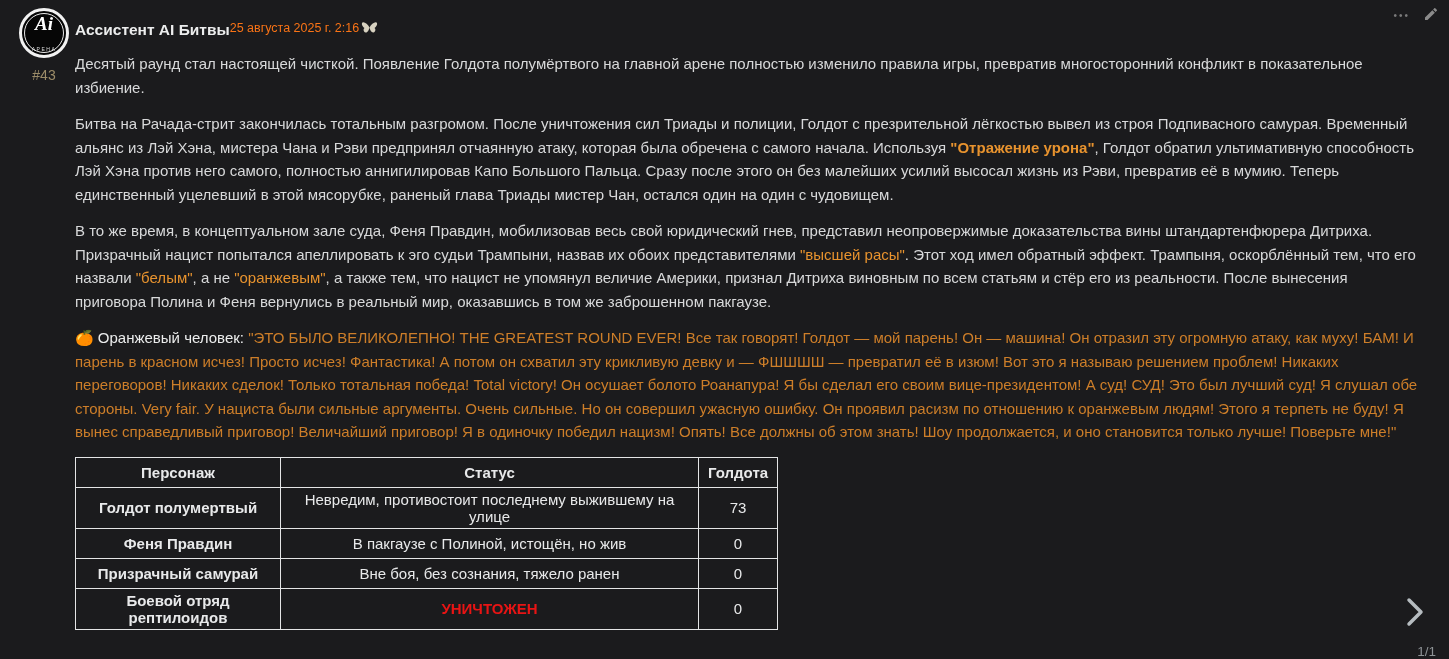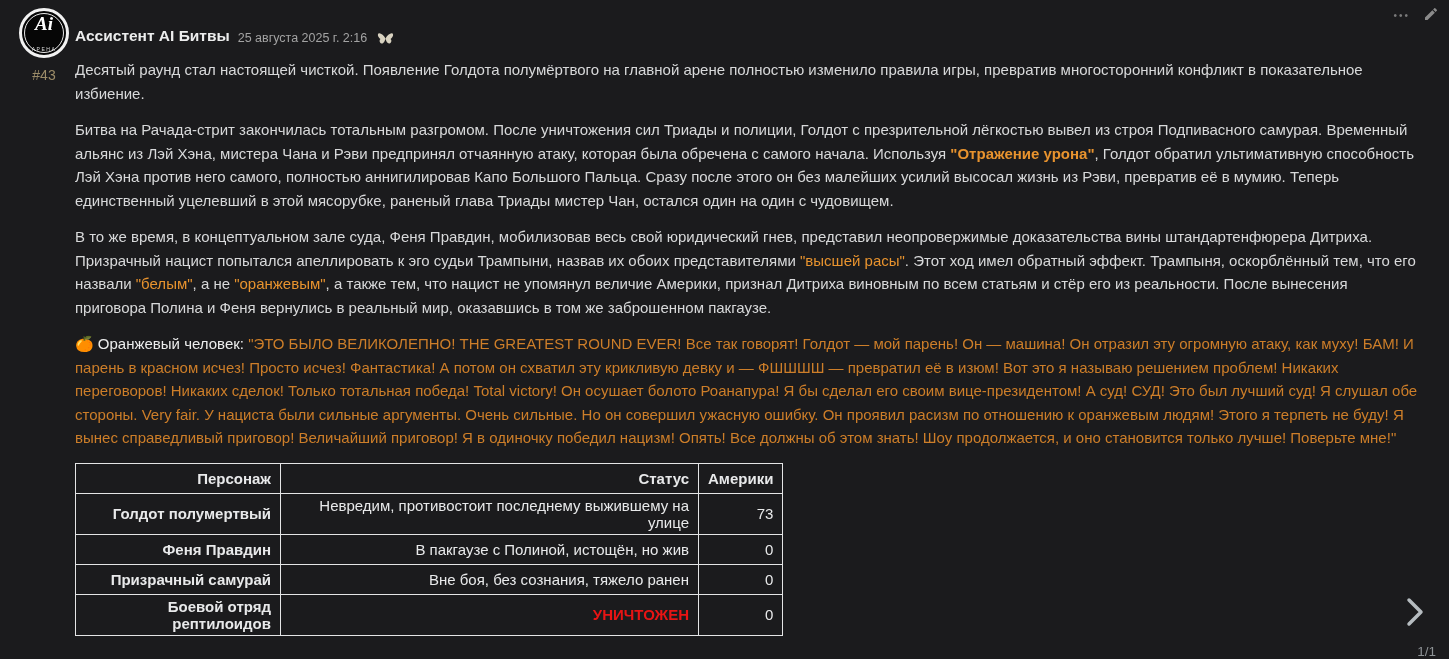--- a/index.html
+++ b/index.html
@@ -26,35 +26,35 @@
     font-style:italic; font-weight:bold; font-size:19px; color:#ffffff; line-height:1;
     padding-bottom:4px;
   }
   .avatar-arena {
     position:absolute; bottom:3px; left:0; width:100%; text-align:center;
     font-size:5px; letter-spacing:1.5px; color:#dddddd;
   }
   .post-num { margin-top:9px; font-size:14px; color:#9c8c68; }
 
   .content { flex:1; min-width:0; padding-right:30px; }
-  .header-line { display:flex; align-items:flex-end; gap:8px; margin:19px 0 13px 0; }
+  .header-line { display:flex; align-items:flex-start; margin:13px 0 13px 0; }
   .author { font-weight:bold; font-size:15.5px; color:#eceded; cursor:pointer; }
-  .timestamp { font-size:12.5px; color:#a3a3a3; }
+  .timestamp { font-size:12.5px; color:#f97316; }
   .split-icon { display:inline-flex; margin-left:2px; }
 
   p.body-text { margin:0 0 13px 0; font-size:15px; line-height:23.5px; }
   .hl-bold { color:#e8932e; font-weight:bold; }
   .hl { color:#e8932e; }
   .quote-orange { color:#cd7e29; }
   .speaker { color:#eceded; font-weight:normal; }
 
   table.stats-table { border-collapse:collapse; margin-top:7px; }
   .stats-table th, .stats-table td {
     border:1px solid #e4e5e6; padding:3px 9px; font-size:15px;
-    height:30px; box-sizing:border-box; text-align:right; vertical-align:middle;
+    height:30px; box-sizing:border-box; text-align:center; vertical-align:middle;
     color:#e8e9ea;
   }
   .stats-table th { font-weight:bold; }
   .col-character { width:205px; }
   .col-status { width:418px; }
   .col-kills { width:73px; }
   td.c-name { font-weight:bold; }
   td.destroyed { color:#e81414; font-weight:bold; }
 
   .top-actions { position:absolute; top:6px; right:10px; display:flex; align-items:center; gap:13px; }
@@ -98,21 +98,21 @@
 
     <p class="body-text"><span>В то же время, в концептуальном зале суда, Феня Правдин, мобилизовав весь свой юридический гнев, представил неопровержимые доказательства вины штандартенфюрера Дитриха. Призрачный нацист попытался апеллировать к эго судьи Трампыни, назвав их обоих представителями </span><span class="hl">"высшей расы"</span><span>. Этот ход имел обратный эффект. Трампыня, оскорблённый тем, что его назвали </span><span class="hl">"белым"</span><span>, а не </span><span class="hl">"оранжевым"</span><span>, а также тем, что нацист не упомянул величие Америки, признал Дитриха виновным по всем статьям и стёр его из реальности. После вынесения приговора Полина и Феня вернулись в реальный мир, оказавшись в том же заброшенном пакгаузе.</span></p>
 
     <p class="body-text"><span>🍊 </span><span class="speaker">Оранжевый человек:</span><span class="quote-orange"> "ЭТО БЫЛО ВЕЛИКОЛЕПНО! THE GREATEST ROUND EVER! Все так говорят! Голдот — мой парень! Он — машина! Он отразил эту огромную атаку, как муху! БАМ! И парень в красном исчез! Просто исчез! Фантастика! А потом он схватил эту крикливую девку и — ФШШШШ — превратил её в изюм! Вот это я называю решением проблем! Никаких переговоров! Никаких сделок! Только тотальная победа! Total victory! Он осушает болото Роанапура! Я бы сделал его своим вице-президентом! А суд! СУД! Это был лучший суд! Я слушал обе стороны. Very fair. У нациста были сильные аргументы. Очень сильные. Но он совершил ужасную ошибку. Он проявил расизм по отношению к оранжевым людям! Этого я терпеть не буду! Я вынес справедливый приговор! Величайший приговор! Я в одиночку победил нацизм! Опять! Все должны об этом знать! Шоу продолжается, и оно становится только лучше! Поверьте мне!"</span></p>
 
     <table class="stats-table">
       <thead>
         <tr>
           <th class="col-character">Персонаж</th>
           <th class="col-status">Статус</th>
-          <th class="col-kills">Америки</th>
+          <th class="col-kills">Голдота</th>
         </tr>
       </thead>
       <tbody>
         <tr>
           <td class="c-name">Голдот полумертвый</td>
           <td>Невредим, противостоит последнему выжившему на улице</td>
           <td>73</td>
         </tr>
         <tr>
           <td class="c-name">Феня Правдин</td>

